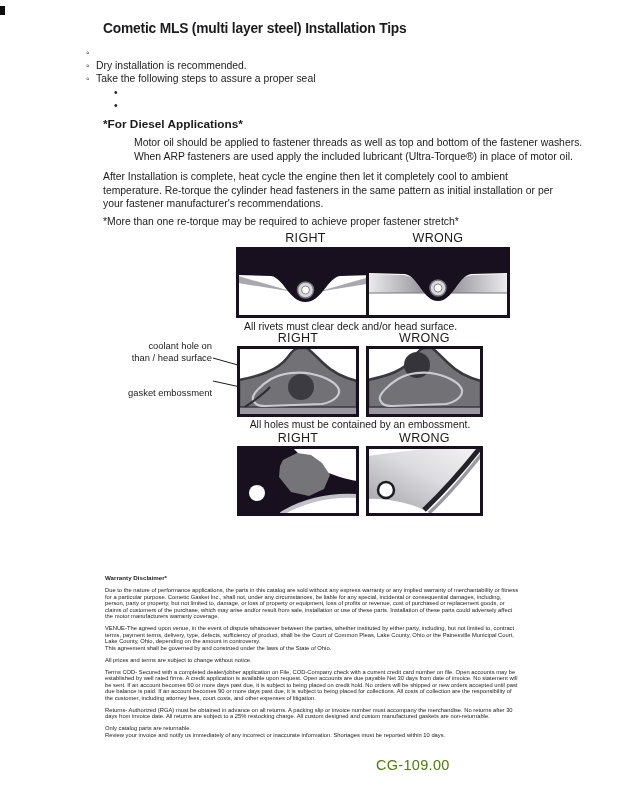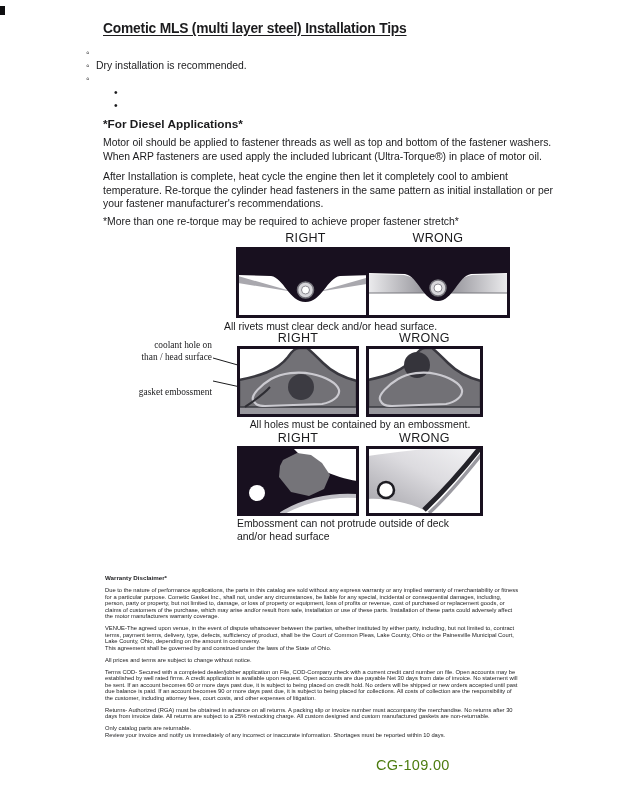--- a/index.html
+++ b/index.html
@@ -8,40 +8,40 @@
     --gray_mid:#a9a8ae;
   }
   *{margin:0;padding:0;box-sizing:border-box;}
   html,body{background:#ffffff;}
   body{font-family:"Liberation Sans","DejaVu Sans",sans-serif;color:var(--ink);}
   #page{position:relative;width:618px;height:800px;background:#fff;overflow:hidden;}
 
   .edge-mark{position:absolute;left:0;top:6px;width:5px;height:9px;background:#0e0e10;}
 
   .title{position:absolute;left:103px;top:21px;font-size:13.8px;font-weight:700;letter-spacing:-0.2px;
-         text-decoration:underline;text-underline-offset:2px;}
+         text-underline-offset:2px;}
 
   .bullets{position:absolute;left:86px;top:46px;width:480px;font-size:10.4px;line-height:13.2px;}
   .b-row{display:flex;}
   .b-row .marker{width:10px;flex:0 0 10px;text-align:left;}
   .b-row.sub{padding-left:28px;}
   .b-row.sub .marker{width:9px;flex:0 0 9px;}
 
   .diesel-heading{position:absolute;left:103px;top:117px;font-size:11.8px;font-weight:700;}
   .para{position:absolute;left:103px;width:452px;font-size:10.4px;line-height:13.6px;}
-  .d-p1{top:136px;}
+  .d-p1{top:136px;margin-left:31px;}
   .d-p2{top:170px;}
   .d-p3{top:215px;}
 
   .dg-label{position:absolute;font-size:12.5px;text-align:center;letter-spacing:0.3px;}
   .dg-caption{position:absolute;font-size:10.4px;line-height:12.8px;}
   .dg-svg{position:absolute;display:block;}
 
   .ann-block{position:absolute;left:95px;top:340px;width:117px;text-align:right;
-             font-size:9.4px;line-height:11.5px;font-family:Liberation Serif, serif;}
+             font-size:9.4px;line-height:11.5px;}
   .ann-gap{margin-top:24px;}
   .leader-svg{position:absolute;left:212px;top:355px;}
 
   .disclaimer{position:absolute;left:105px;top:574px;width:415px;}
   .disclaimer h4{font-size:6.2px;font-weight:700;margin:0 0 6px 0;}
   .disclaimer p{font-size:5.8px;line-height:6.5px;margin:0 0 5.5px 0;}
   .disclaimer p.tight{margin-bottom:0;}
 
   .page-code{position:absolute;left:376px;top:757px;font-size:14.5px;letter-spacing:0.3px;color:#4d7c0f;}
 
@@ -62,20 +62,21 @@
   <div class="bullets">
     <div class="b-row">
       <span class="marker">◦</span>
     </div>
     <div class="b-row">
       <span class="marker">◦</span>
       <span>Dry installation is recommended.</span>
     </div>
     <div class="b-row">
       <span class="marker">◦</span>
+      <span>Take the following steps to assure a proper seal</span>
     </div>
     <div class="b-row sub">
       <span class="marker">•</span>
     </div>
     <div class="b-row sub">
       <span class="marker">•</span>
     </div>
   </div>
 
   <div class="diesel-heading">*For Diesel Applications*</div>
@@ -110,21 +111,21 @@
     <rect x="0" y="0" width="144" height="71" fill="#ffffff"></rect>
     <path d="M2,27 L38,28 C51,31 59,39 64,46 L2,46 Z" fill="url(#wgl)"></path>
     <path d="M142,27 L106,28 C93,31 85,39 80,46 L142,46 Z" fill="url(#wgr)"></path>
     <path d="M2,46 H142" stroke="#77767d" stroke-width="1"></path>
     <path d="M2,2 H142 V26 L105,27 C92,29 87,54 72,54 C57,54 52,29 39,27 L2,26 Z" class="f-dark"></path>
     <circle cx="72" cy="41" r="8" fill="#d8d7db" stroke="#77767d" stroke-width="1.5"></circle>
     <circle cx="72" cy="41" r="4" fill="#ffffff" stroke="#8a8990" stroke-width="1"></circle>
     <rect x="1.5" y="1.5" width="141" height="68" fill="none" class="s-dark" stroke-width="3"></rect>
   </svg>
 
-  <div class="dg-caption" style="left:224px;top:321px;width:300px;">All rivets must clear deck and/or head surface.</div>
+  <div class="dg-caption" style="left:244px;top:321px;width:300px;">All rivets must clear deck and/or head surface.</div>
 
   <div class="dg-label" style="left:237px;top:331px;width:122px;">RIGHT</div>
   <div class="dg-label" style="left:366px;top:331px;width:117px;">WRONG</div>
 
   <div class="ann-block">
     <div>coolant hole on</div>
     <div>than / head surface</div>
     <div class="ann-gap">gasket embossment</div>
   </div>
 
@@ -177,24 +178,20 @@
       </linearGradient>
     </defs>
     <rect x="0" y="0" width="117" height="70" fill="#ffffff"></rect>
     <path d="M2,10 C30,6 54,3 72,2 H114 C98,22 77,46 58,64 C40,56 20,52 2,53 Z" fill="url(#bg3)"></path>
     <path d="M115,9 C99,29 81,51 63,67" stroke="#9b9aa1" stroke-width="3.5" fill="none"></path>
     <path d="M114,2 C98,22 77,46 58,64" stroke="#232229" stroke-width="5" fill="none"></path>
     <circle cx="20" cy="44" r="8" fill="#ffffff" stroke="#1d1c22" stroke-width="2.5"></circle>
     <rect x="1.5" y="1.5" width="114" height="67" fill="none" class="s-dark" stroke-width="3"></rect>
   </svg>
 
-  <div class="dg-caption" style="left:237px;top:518px;width:260px;">
-    <div>Embossment can not protrude outside of deck</div>
-    <div>and/or head surface</div>
-  </div>
 
   <div class="disclaimer">
     <h4>Warranty Disclaimer*</h4>
     <p>Due to the nature of performance applications, the parts in this catalog are sold without any express warranty or any implied warranty of merchantability or fitness for a particular purpose.  Cometic Gasket Inc., shall not, under any circumstances, be liable for any special, incidental or consequential damages, including, person, party or property, but not limited to, damage, or loss of property or equipment, loss of profits or revenue, cost of purchased or replacement goods, or claims of customers of the purchase, which may arise and/or result from sale, installation or use of these parts.  Installation of these parts could adversely affect the motor manufacturers warranty coverage.</p>
     <p class="tight">VENUE-The agreed upon venue, in the event of dispute whatsoever between the parties, whether instituted by either party, including, but not limited to, contract terms, payment terms, delivery, type, defects, sufficiency of product, shall be the Court of Common Pleas, Lake County, Ohio or the Painesville Municipal Court, Lake County, Ohio, depending on the amount in controversy.</p>
     <p>This agreement shall be governed by and construed under the laws of the State of Ohio.</p>
     <p>All prices and terms are subject to change without notice.</p>
     <p>Terms COD- Secured with a completed dealer/jobber application on File, COD-Company check with a current credit card number on file.  Open accounts may be established by well rated firms.  A credit application is available upon request.  Open accounts are due payable Net 30 days from date of invoice.  No statement will be sent.  If an account becomes 60 or more days past due, it is subject to being placed on credit hold.  No orders will be shipped or new orders accepted until past due balance is paid.  If an account becomes 90 or more days past due, it is subject to being placed for collections.  All costs of collection are the responsibility of the customer, including attorney fees, court costs, and other expenses of litigation.</p>
     <p>Returns- Authorized (RGA) must be obtained in advance on all returns.  A packing slip or invoice number must accompany the merchandise.  No returns after 30 days from invoice date.  All returns are subject to a 25% restocking charge.  All custom designed and custom manufactured gaskets are non-returnable.</p>
     <p class="tight">Only catalog parts are returnable.</p>

